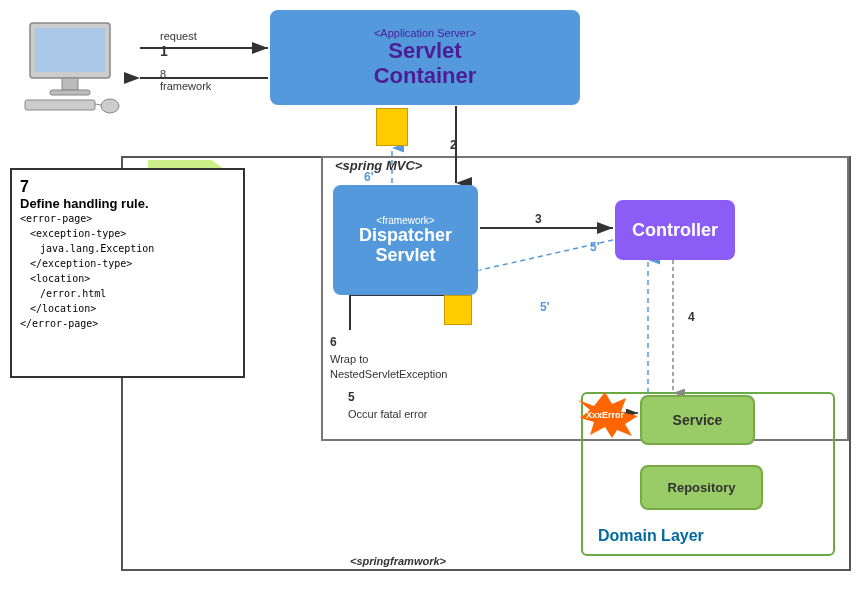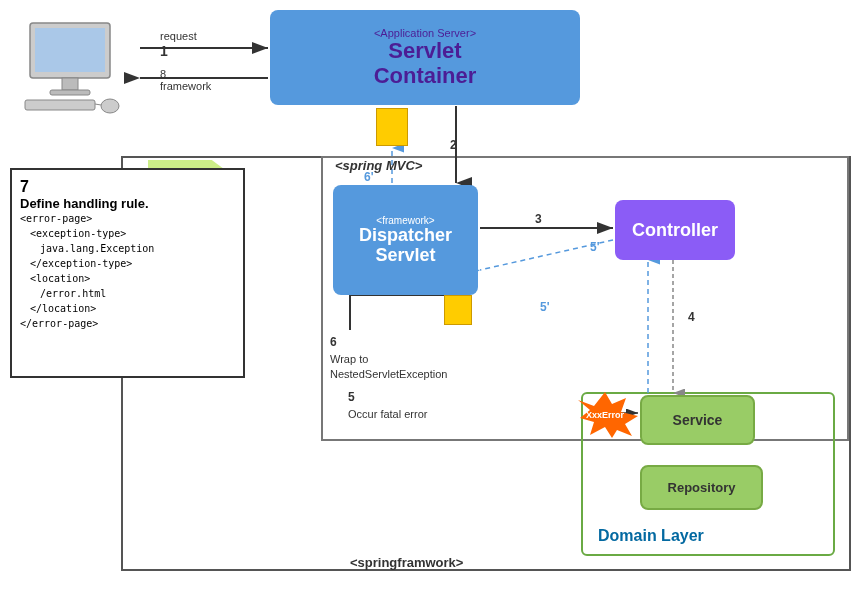--- a/index.html
+++ b/index.html
@@ -215,21 +215,22 @@
       top: 158px;
       font-size: 13px;
       font-style: italic;
       font-weight: bold;
       color: #333;
     }
     .spring-framework-label {
       position: absolute;
       left: 350px;
       top: 555px;
-      font-size: 13px;
+      font-size: 11px;
+      font-style: italic;
       font-weight: bold;
       color: #333;
     }
     .domain-layer-label {
       position: absolute;
       left: 600px;
       top: 525px;
       font-size: 16px;
       font-weight: bold;
       color: #0369a1;

